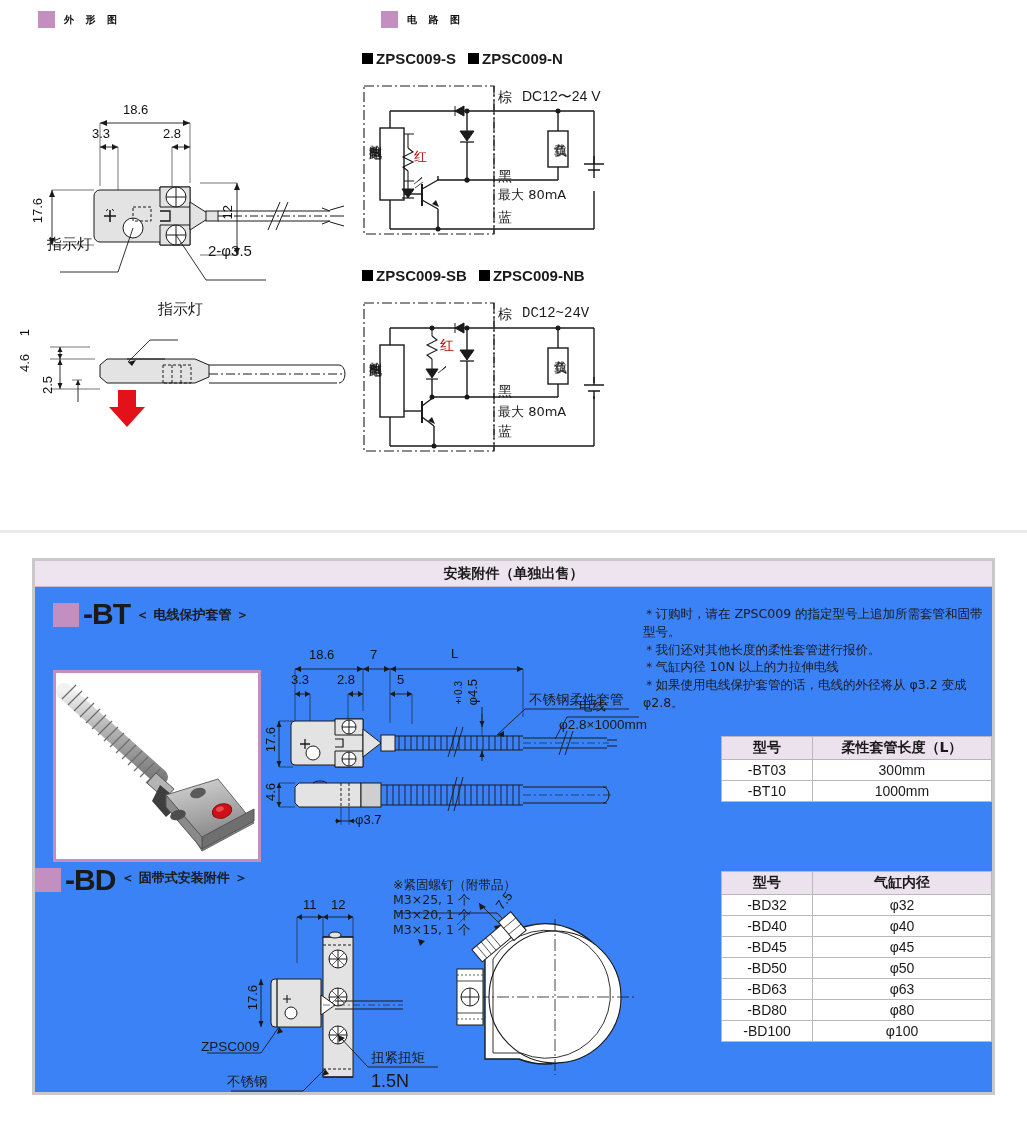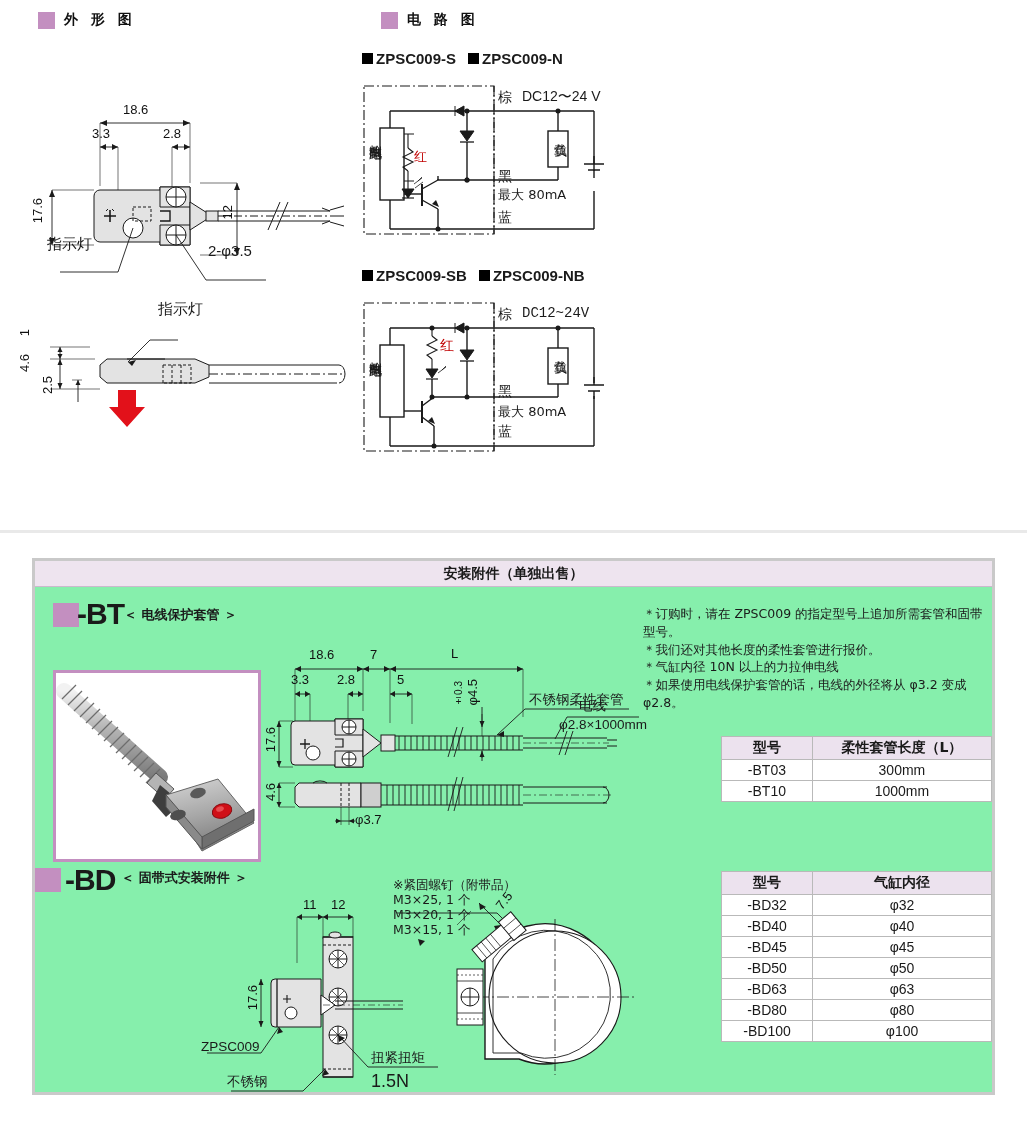--- a/index.html
+++ b/index.html
@@ -8,31 +8,31 @@
     width:1027px; height:1124px;
     background:#ffffff;
     font-family:"Liberation Sans","DejaVu Sans",sans-serif;
     color:#1a1a1a;
     position:relative;
     overflow:hidden;
   }
   .abs { position:absolute; }
   .sec-head { display:flex; align-items:center; gap:9px; }
   .sec-sq { width:17px; height:17px; background:#c38fc0; }
-  .sec-title { font-size:14px; font-weight:700; letter-spacing:4px; color:#111; }
+  .sec-title { font-size:10px; font-weight:700; letter-spacing:4px; color:#111; }
   .blk-head { display:flex; align-items:center; gap:3px; font-size:15px; font-weight:700; }
   .blk-sq { width:11px; height:11px; background:#000; display:inline-block; }
   .dim { font-size:13px; color:#111; font-family:"Liberation Sans",sans-serif; }
   .dim.vert { writing-mode:vertical-rl; transform:rotate(180deg); }
   .cn { font-family:"DejaVu Sans","Liberation Sans",sans-serif; }
   .lbl-lg { font-size:15px; }
   svg { display:block; overflow:visible; }
   .acc-box {
     position:absolute; left:32px; top:558px; width:963px; height:537px;
-    border:3px solid #c9c9c9; background:#86efac;
+    border:3px solid #c9c9c9; background:#3b82f6;
   }
   .acc-banner {
     height:26px; background:#eee4ef; border-bottom:1px solid #cbb9cd;
     display:flex; align-items:center; justify-content:center;
     font-size:14px; font-weight:700; color:#1a1a1a;
   }
   .acc-sq { width:26px; height:24px; background:#c38fc0; display:inline-block; }
   .acc-code { font-size:30px; font-weight:800; letter-spacing:-1px; }
   .acc-sub { font-size:13px; font-weight:600; }
   .photo-frame { border:3px solid #c38fc0; background:#fff; position:relative; overflow:hidden; }
@@ -315,21 +315,21 @@
   <span class="abs cn" style="left:146px; top:130px; font-size:14px;">蓝</span>
   <span class="abs" style="left:170px; top:12px; font-size:14px;font-family:Liberation Mono, monospace;">DC12~24V</span>
   <span class="abs cn" style="left:146px; top:110px; font-size:13px;">最大 80mA</span>
 </div>
 
 <div class="divider" style="top:530px;"></div>
 
 <div class="acc-box">
   <div class="acc-banner cn">安装附件（单独出售）</div>
 
-  <div class="abs" style="left:18px; top:40px; display:flex; align-items:flex-end; ">
+  <div class="abs" style="left:18px; top:40px; display:flex; align-items:flex-end; gap:6px;">
     <span class="acc-sq"></span>
     <span class="acc-code" style="margin-left:-2px; line-height:0.85;">-BT</span>
     <span class="acc-sub cn" style="padding-bottom:3px;">＜ 电线保护套管 ＞</span>
   </div>
 
   <div class="photo-frame abs" style="left:18px; top:83px; width:208px; height:192px;">
     <svg width="202" height="186" viewBox="0 0 202 186">
       <defs>
         <linearGradient id="mg" x1="0" y1="0" x2="0" y2="1">
           <stop offset="0%" stop-color="#f2f2f2"></stop>

